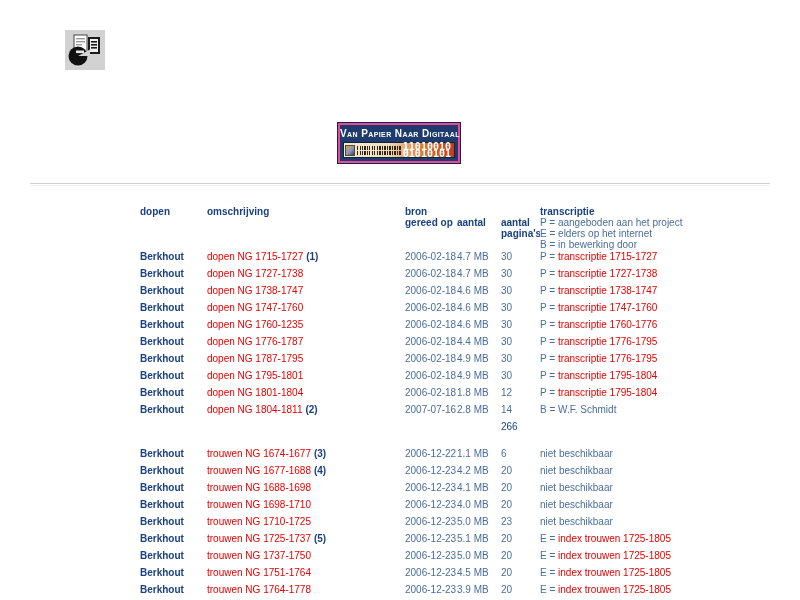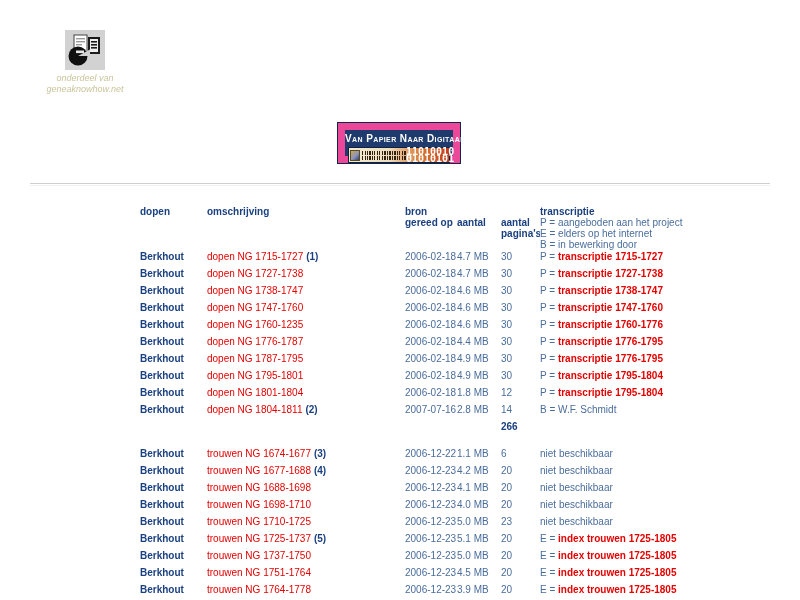--- a/index.html
+++ b/index.html
@@ -9,21 +9,21 @@
     font-family:"Liberation Sans",sans-serif;
   }
   
   .brand{position:absolute;left:30px;top:30px;width:110px;text-align:center;}
   .brand .logo{width:40px;height:40px;margin:0 auto;display:block;}
   .brand .tagline{margin-top:3px;font-size:9px;font-style:italic;color:#c9c49a;line-height:11px;}
   .brand .tagline .lnk{cursor:pointer;}
   
   .banner{
     position:absolute;left:338px;top:123px;width:122px;height:40px;
-    background:#1f3b6d;border:7px solid #ec4899;box-shadow:0 0 0 1px #13264a;
+    background:#1f3b6d;border:2px solid #ec4899;box-shadow:0 0 0 1px #13264a;
     box-sizing:border-box;
   }
   .banner-title{
     color:#ffffff;font-size:10px;font-weight:bold;text-align:center;
     font-variant:small-caps;letter-spacing:.4px;margin-top:3px;line-height:12px;
     white-space:nowrap;
   }
   .banner-strip{
     position:relative;margin:2px 3px 0 3px;height:16px;box-sizing:border-box;
     border:1px solid #10223f;display:flex;align-items:center;
@@ -50,23 +50,23 @@
   table.grid td,table.grid th{padding:0;margin:0;vertical-align:top;text-align:left;
     font-size:10px;font-weight:normal;color:#4a6d9c;white-space:nowrap;overflow:hidden;}
   thead th{line-height:11px;padding-bottom:7px;}
   .h{font-weight:bold;color:#1a4080;}
   .h-legend{font-weight:normal;color:#4a6d9c;}
   tbody td{height:17px;line-height:13px;}
   .c-plaats span{font-weight:bold;color:#1a4080;}
   .desc-link{font-weight:normal;color:#e60000;cursor:pointer;}
   .desc-suffix{font-weight:bold;color:#1a4080;margin-left:3px;}
   .trans-prefix,.trans-plain{color:#4a6d9c;}
-  .trans-link{font-weight:bold;color:#e60000;cursor:pointer;margin-top:39px;}
+  .trans-link{font-weight:normal;color:#e60000;cursor:pointer;margin-top:39px;}
   tr.row-total td{height:17px;}
-  tr.row-total .c-pag span{font-weight:bold;color:#1a4080;margin-top:7px;}
+  tr.row-total .c-pag span{font-weight:normal;color:#1a4080;margin-top:7px;}
   tr.row-spacer td{height:10px;}
 </style>
 </head>
 <body>
 
 <div class="brand">
   <svg class="logo" width="40" height="40" viewBox="0 0 40 40" xmlns="http://www.w3.org/2000/svg">
     <rect width="40" height="40" fill="#d2d2d2"></rect>
     <rect x="23" y="7" width="12" height="17" fill="#1c1c1c"></rect>
     <rect x="25" y="9" width="8" height="13" fill="#efefef"></rect>
@@ -74,24 +74,20 @@
     <rect x="26" y="14" width="6" height="1.6" fill="#1c1c1c"></rect>
     <rect x="26" y="17" width="6" height="1.6" fill="#1c1c1c"></rect>
     <rect x="9" y="5" width="13" height="17" fill="#ffffff" stroke="#444" stroke-width="1"></rect>
     <rect x="11" y="8" width="9" height="1.4" fill="#9a9a9a"></rect>
     <rect x="11" y="11" width="9" height="1.4" fill="#9a9a9a"></rect>
     <rect x="11" y="14" width="6" height="1.4" fill="#9a9a9a"></rect>
     <circle cx="13" cy="26" r="9.5" fill="#101010"></circle>
     <path d="M13 26 L25 19.5 L25 26 Z" fill="#d2d2d2"></path>
     <rect x="11" y="20.5" width="8" height="2.6" fill="#e8e8e8"></rect>
   </svg>
-  <div class="tagline">
-    <div>onderdeel van</div>
-    <div class="lnk">geneaknowhow.net</div>
-  </div>
 </div>
 
 <div class="banner">
   <div class="banner-title">Van Papier Naar Digitaal</div>
   <div class="banner-strip">
     <span class="illum"></span>
     <span class="manuscript"></span>
     <span class="binary">
       <span>11010010</span><br>
       <span>01010101</span>

